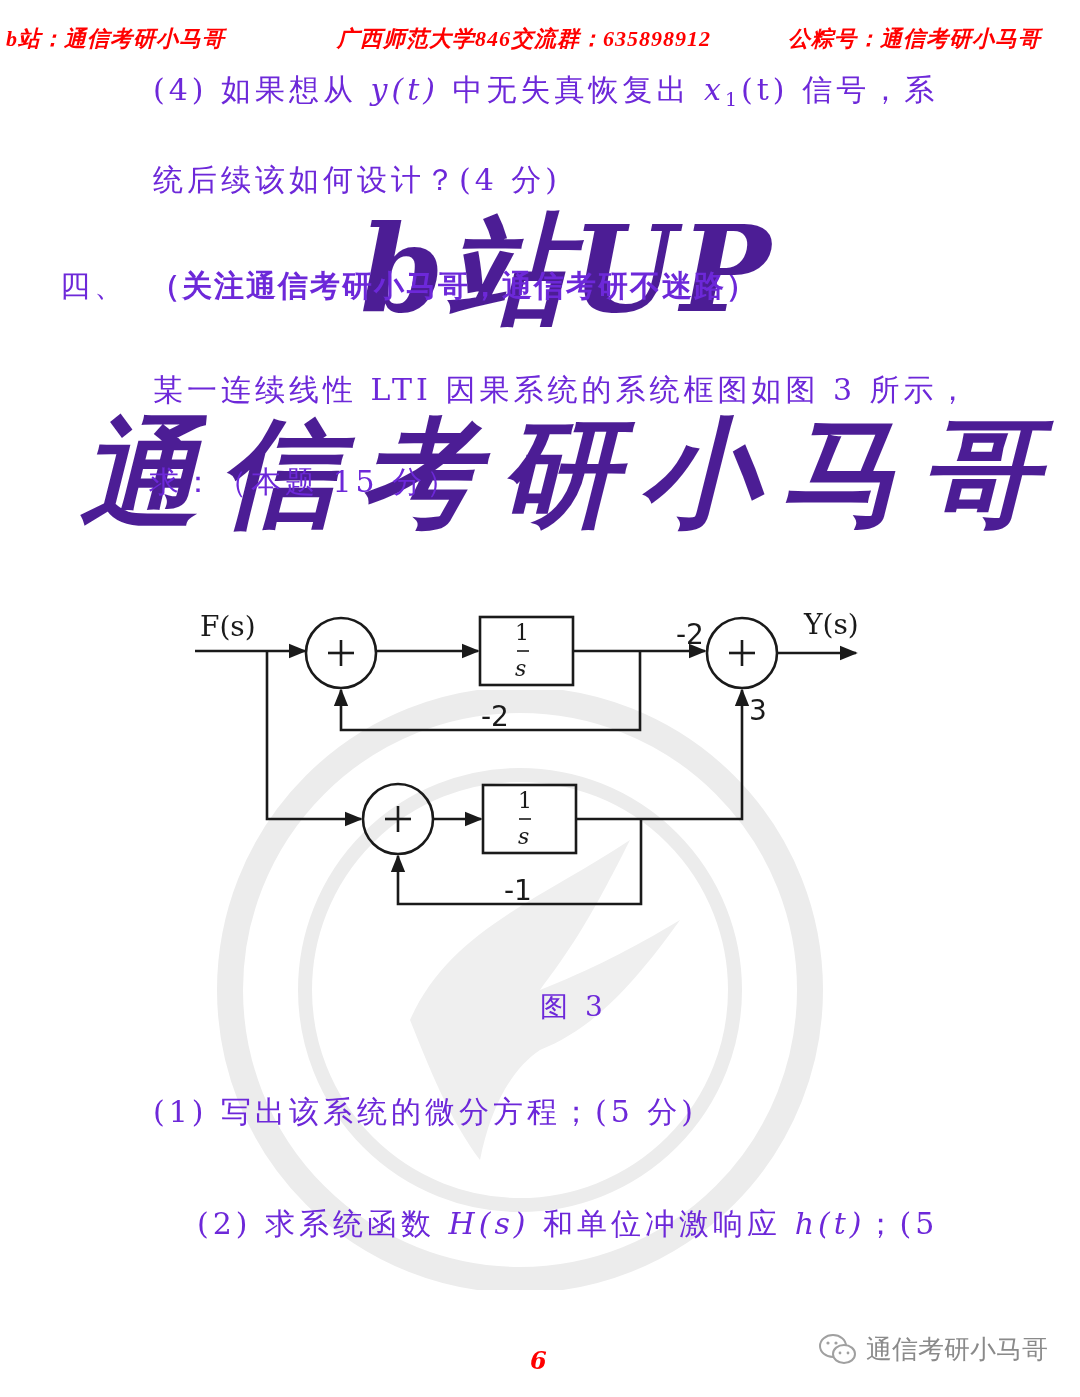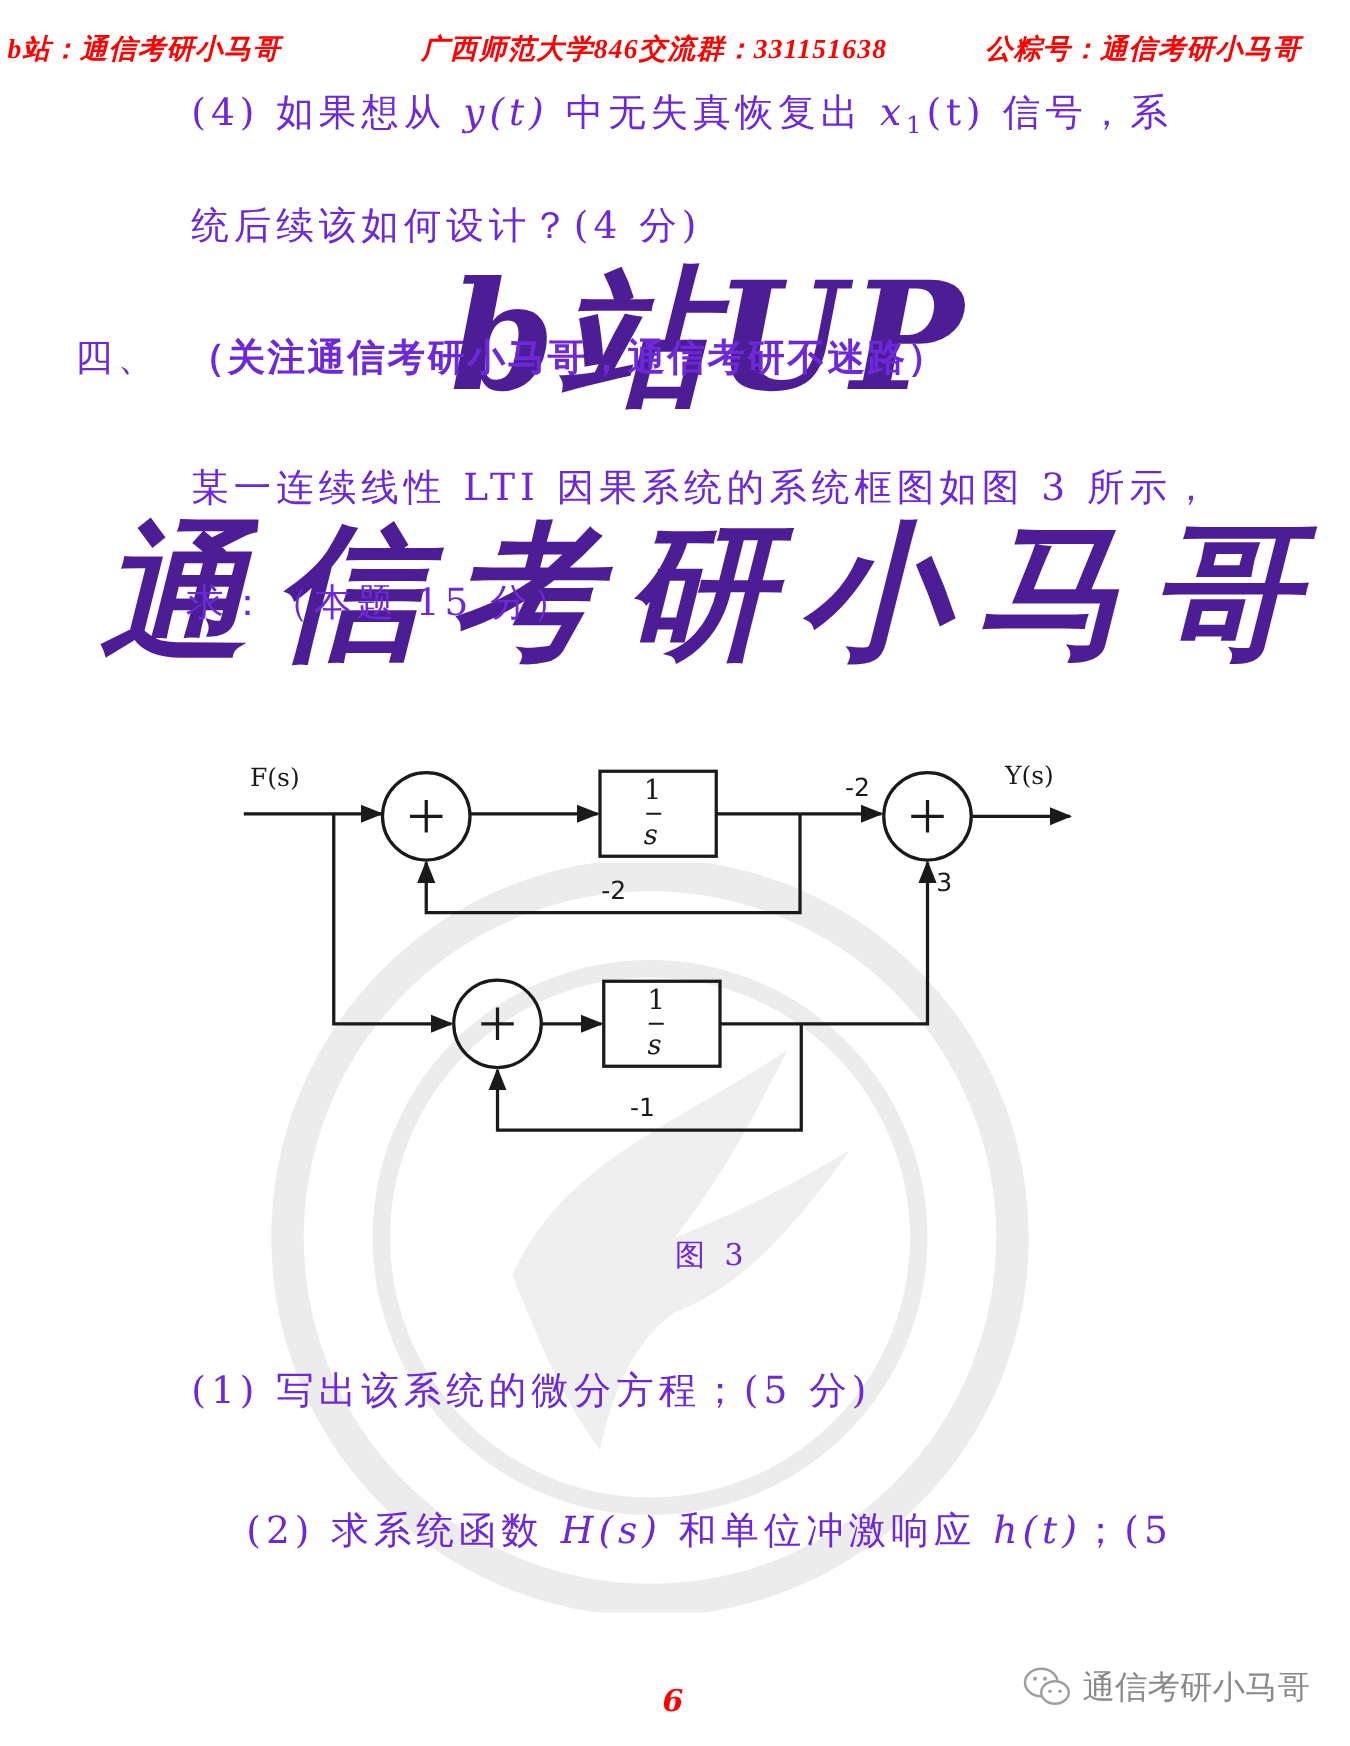--- a/index.html
+++ b/index.html
@@ -17,33 +17,33 @@
   .wm-mid { left: 80px; top: 395px; font-size: 118px; letter-spacing: 22px; }
   .seal { position: absolute; left: 210px; top: 690px; width: 620px; height: 600px; z-index: 0; }
 
   .txt { position: absolute; z-index: 2; font-size: 30px; letter-spacing: 4px; color: #6d28d9;
          font-family: "DejaVu Serif", serif; white-space: nowrap; }
   .txt .m { font-style: italic; font-family: "DejaVu Serif", serif; }
   .txt .sub { font-size: 19px; vertical-align: -6px; font-style: normal; }
   .bold { font-weight: bold; }
 
   .diagram { position: absolute; left: 0; top: 0; z-index: 2; }
-  .lbl { position: absolute; z-index: 3; font-size: 20px; color: #1a1a1a; white-space: nowrap; }
+  .lbl { position: absolute; z-index: 3; font-size: 28px; color: #1a1a1a; white-space: nowrap; }
   .lbl.serif { font-family: "DejaVu Serif", serif; }
 
   .pagenum { position: absolute; left: 530px; top: 1346px; font-family: "DejaVu Serif", serif;
              font-style: italic; font-weight: bold; color: #ff0000; font-size: 24px; z-index: 2; }
   .brand { position: absolute; left: 818px; top: 1332px; display: flex; align-items: center; gap: 8px;
            z-index: 2; color: #8a8a8a; font-size: 26px; }
 </style>
 </head>
 <body>
 
 <div class="hdr" style="left:6px;">b站：通信考研小马哥</div>
-<div class="hdr" style="left:337px;">广西师范大学846交流群：331151638</div>
+<div class="hdr" style="left:337px;">广西师范大学846交流群：635898912</div>
 <div class="hdr" style="left:788px;">公粽号：通信考研小马哥</div>
 
 <div class="wm wm-top">b站UP</div>
 <div class="wm wm-mid">通信考研小马哥</div>
 <svg class="seal" viewBox="0 0 620 600">
   <circle cx="310" cy="300" r="290" fill="none" stroke="#ececec" stroke-width="26"></circle>
   <circle cx="310" cy="300" r="215" fill="none" stroke="#ececec" stroke-width="14"></circle>
   <path d="M200 330 C240 240 330 210 420 150 C380 230 360 260 330 300 C380 280 420 260 470 230 C420 300 380 340 330 360 C300 380 280 420 270 470 C240 430 220 380 200 330 Z" fill="#efefef"></path>
 </svg>
 
@@ -112,21 +112,21 @@
 <div class="lbl serif" style="left:804px; top:608px;">Y(s)</div>
 <div class="lbl serif" style="left:515px; top:620px; font-size:22px;">1</div>
 <div class="lbl serif" style="left:515px; top:656px; font-size:22px; font-style:italic;">s</div>
 <div class="lbl serif" style="left:518px; top:788px; font-size:22px;">1</div>
 <div class="lbl serif" style="left:518px; top:824px; font-size:22px; font-style:italic;">s</div>
 <div class="lbl" style="left:676px; top:618px;">-2</div>
 <div class="lbl" style="left:481px; top:700px;">-2</div>
 <div class="lbl" style="left:749px; top:694px;">3</div>
 <div class="lbl" style="left:504px; top:874px;">-1</div>
 
-<div class="txt" style="left:540px; top:988px; font-size:24px;">图 3</div>
+<div class="txt" style="left:540px; top:988px; font-size:28px;">图 3</div>
 
 <div class="txt" style="left:153px; top:1092px;">(1) 写出该系统的微分方程；(5 分)</div>
 <div class="txt" style="left:153px; top:1204px;margin-left:44px;">
   <span>(2) 求系统函数</span>
   <span class="m">H(s)</span>
   <span>和单位冲激响应</span>
   <span class="m">h</span><span class="m">(t)</span><span>；(5</span>
 </div>
 
 <div class="pagenum">6</div>

